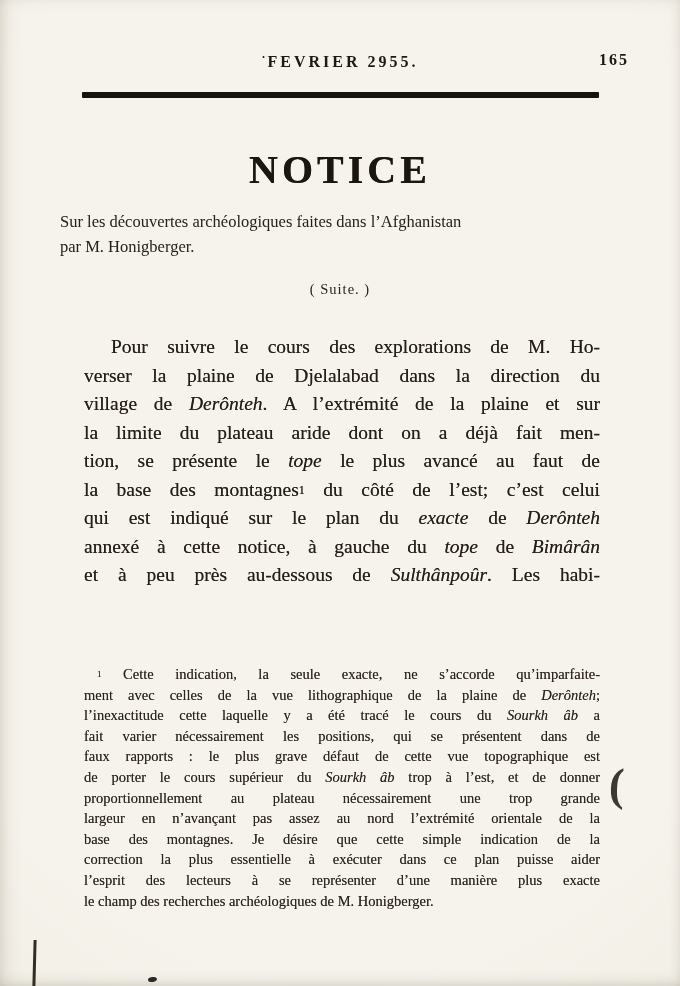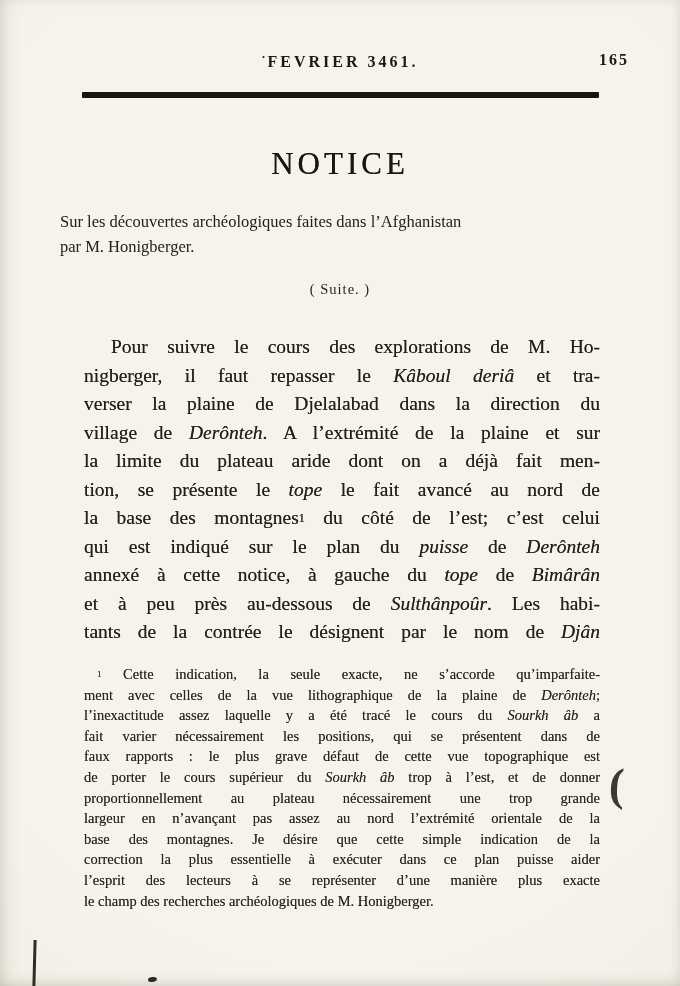--- a/index.html
+++ b/index.html
@@ -16,21 +16,21 @@
     color:#241f19;
   }
   
   .header{position:absolute;top:50px;left:0;right:0;text-align:center;
     font-weight:bold;font-size:16px;letter-spacing:3px;color:#1e1913;}
   .header-mark{font-size:12px;vertical-align:6px;margin-right:2px;letter-spacing:0;}
   .page-number{position:absolute;right:51px;top:1px;letter-spacing:2px;}
   .rule{position:absolute;top:92px;left:82px;width:517px;height:6px;background:#17130d;border-radius:1px;}
   
   .title{position:absolute;top:146px;left:0;right:0;margin:0;text-align:center;
-    font-size:31px;font-weight:normal;letter-spacing:4px;color:#1b1610;
+    font-size:40px;font-weight:bold;letter-spacing:4px;color:#1b1610;
     text-shadow:0 0 .6px rgba(27,22,16,.85);}
   .subtitle{position:absolute;top:209px;left:60px;right:60px;margin:0;text-align:left;
     font-size:16.5px;line-height:25px;color:#262019;}
   .suite{position:absolute;top:281px;left:0;right:0;margin:0;text-align:center;
     font-size:14.5px;letter-spacing:1px;color:#2a241c;}
   
   .body-text{position:absolute;top:333px;left:84px;width:516px;
     font-size:19.5px;color:#241e17;text-shadow:0 0 .5px rgba(36,30,23,.75);}
   .body-text .line{line-height:28.5px;text-align:justify;text-align-last:justify;white-space:normal;}
   .body-text .line.first{text-indent:27px;}
@@ -46,53 +46,51 @@
     transform:rotate(2deg);font-weight:bold;opacity:.9;}
   .edge-stroke{position:absolute;left:33px;bottom:0;width:2.5px;height:46px;background:#332c23;transform:rotate(1.5deg);}
   .speck{position:absolute;left:148px;bottom:4px;width:9px;height:5px;background:#2e2820;border-radius:50%;transform:rotate(-8deg);}
 </style>
 </head>
 <body>
 
 <div class="page">
 
   <div class="header">
-    <span class="header-mark">·</span><span class="running-title">FEVRIER 3461.</span>
+    <span class="header-mark">·</span><span class="running-title">FEVRIER 2955.</span>
     <span class="page-number">165</span>
   </div>
 
   <div class="rule"></div>
 
   <h1 class="title">NOTICE</h1>
 
   <p class="subtitle">
     <span>Sur les découvertes archéologiques faites dans l’Afghanistan</span><br>
     <span>par M. Honigberger.</span>
   </p>
 
   <p class="suite">( Suite. )</p>
 
   <div class="body-text">
       <div class="line first"><span>Pour suivre le cours des explorations de M. Ho-</span></div>
-      <div class="line"><span>nigberger, il faut repasser le </span><i>Kâboul deriâ</i><span> et tra-</span></div>
       <div class="line"><span>verser la plaine de Djelalabad dans la direction du</span></div>
       <div class="line"><span>village de </span><i>Derônteh</i><span>. A l’extrémité de la plaine et sur</span></div>
       <div class="line"><span>la limite du plateau aride dont on a déjà fait men-</span></div>
-      <div class="line"><span>tion, se présente le </span><i>tope</i><span> le fait avancé au nord de</span></div>
+      <div class="line"><span>tion, se présente le </span><i>tope</i><span> le plus avancé au faut de</span></div>
       <div class="line"><span>la base des montagnes</span><sup>1</sup><span> du côté de l’est; c’est celui</span></div>
-      <div class="line"><span>qui est indiqué sur le plan du </span><i>puisse</i><span> de </span><i>Derônteh</i></div>
+      <div class="line"><span>qui est indiqué sur le plan du </span><i>exacte</i><span> de </span><i>Derônteh</i></div>
       <div class="line"><span>annexé à cette notice, à gauche du </span><i>tope</i><span> de </span><i>Bimârân</i></div>
       <div class="line"><span>et à peu près au-dessous de </span><i>Sulthânpoûr</i><span>. Les habi-</span></div>
-      <div class="line last"><span>tants de la contrée le désignent par le nom de </span><i>Djân</i></div>
     </div>
 
   <div class="footnote">
       <div class="line first"><sup>1</sup><span> Cette indication, la seule exacte, ne s’accorde qu’imparfaite-</span></div>
       <div class="line"><span>ment avec celles de la vue lithographique de la plaine de </span><i>Derônteh</i><span>;</span></div>
-      <div class="line"><span>l’inexactitude assez laquelle y a été tracé le cours du </span><i>Sourkh âb</i><span> a</span></div>
+      <div class="line"><span>l’inexactitude cette laquelle y a été tracé le cours du </span><i>Sourkh âb</i><span> a</span></div>
       <div class="line"><span>fait varier nécessairement les positions, qui se présentent dans de</span></div>
       <div class="line"><span>faux rapports : le plus grave défaut de cette vue topographique est</span></div>
       <div class="line"><span>de porter le cours supérieur du </span><i>Sourkh âb</i><span> trop à l’est, et de donner</span></div>
       <div class="line"><span>proportionnellement au plateau nécessairement une trop grande</span></div>
       <div class="line"><span>largeur en n’avançant pas assez au nord l’extrémité orientale de la</span></div>
       <div class="line"><span>base des montagnes. Je désire que cette simple indication de la</span></div>
       <div class="line"><span>correction la plus essentielle à exécuter dans ce plan puisse aider</span></div>
       <div class="line"><span>l’esprit des lecteurs à se représenter d’une manière plus exacte</span></div>
       <div class="line last"><span>le champ des recherches archéologiques de M. Honigberger.</span></div>
     </div>

